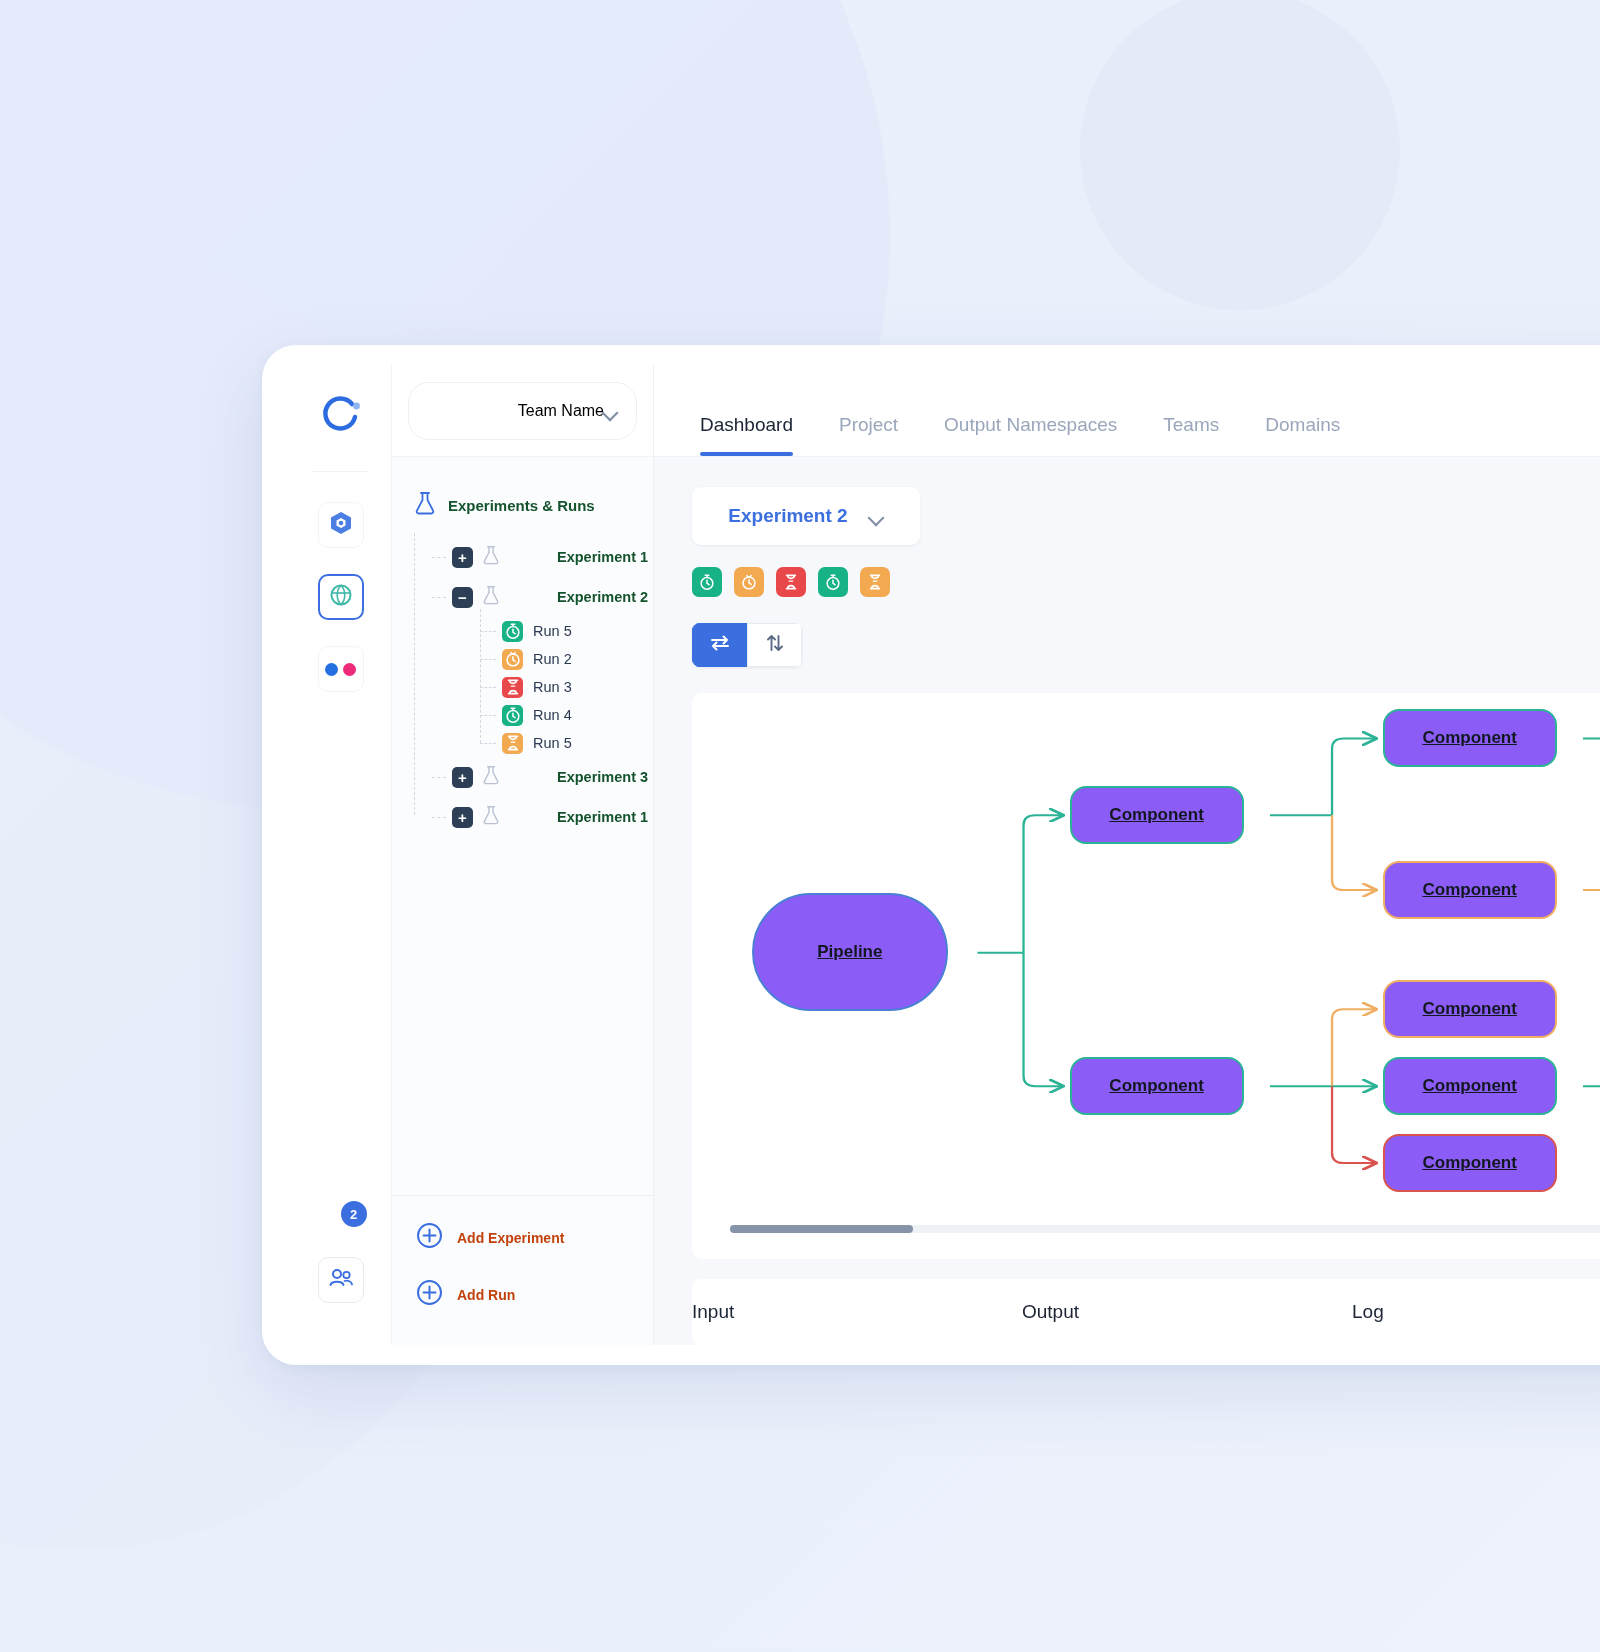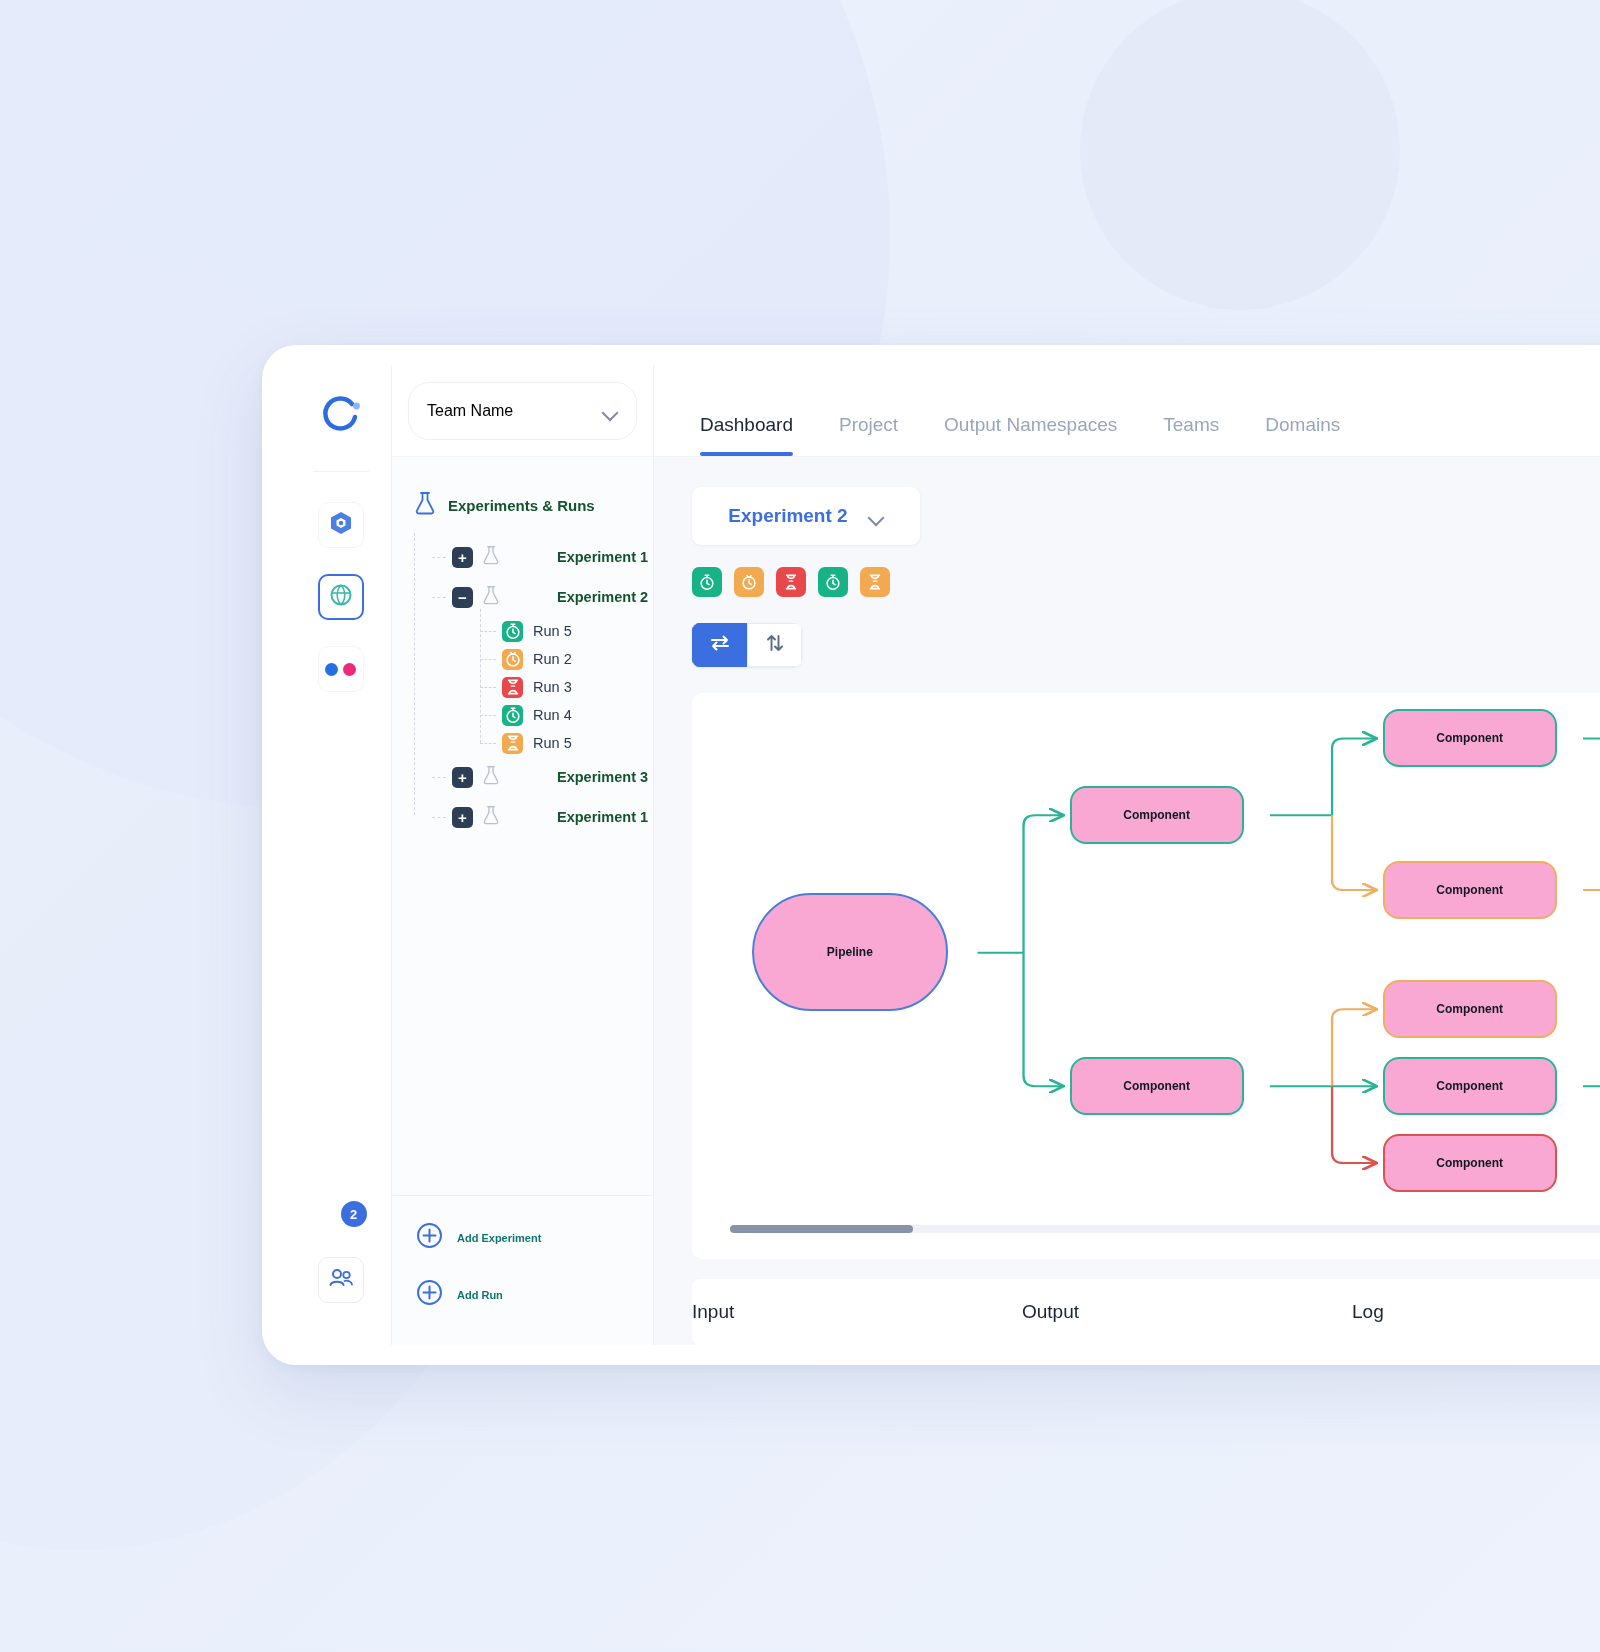--- a/index.html
+++ b/index.html
@@ -114,21 +114,21 @@
     display: flex; align-items: center;
     padding: 0 16px;
     border-bottom: 1px solid #f1f3f7;
     flex: none;
   }
   .team-select {
     width: 100%; height: 58px;
     border: 1px solid #eceff5;
     border-radius: 21px;
     background: #fff;
-    display: flex; align-items: center; justify-content: space-between;
+    display: flex; align-items: center; justify-content: flex-end;
     padding: 0 18px;
   }
   .chev { width: 14px; height: 8px; position: relative; }
   .chev::before {
     content: ""; position: absolute; left: 0; top: 0;
     width: 10px; height: 10px;
     border-right: 2.2px solid #7f8ca3; border-bottom: 2.2px solid #7f8ca3;
     transform: rotate(45deg);
   }
 
@@ -188,21 +188,21 @@
 
   .tree-footer {
     border-top: 1px solid #eceff4;
     padding: 26px 0 0 24px;
     flex: none; height: 150px;
   }
   .add-btn {
     display: flex; align-items: center; gap: 14px;
     margin-bottom: 26px;
   }
-  .add-btn-label { font-size: 11px; font-weight: 700; color: #0f766e; }
+  .add-btn-label { font-size: 14px; font-weight: 700; color: #c2410c; }
 
   
   .main-area { flex: 1; display: flex; flex-direction: column; min-width: 0; }
   .top-tabs {
     height: 92px; background: #fff;
     display: flex; align-items: flex-end;
     padding-left: 46px; gap: 46px;
     border-bottom: 1px solid #f0f2f7;
     flex: none;
   }
@@ -256,22 +256,23 @@
     background: #fff;
     border-radius: 10px 0 0 10px;
     flex: 1; min-height: 0;
     position: relative;
     overflow: hidden;
   }
   .graph { position: absolute; inset: 0; }
   .node {
     position: absolute;
     display: flex; align-items: center; justify-content: center;
-    font-size: 12px; font-weight: 700; color: #121820;
-    background: #f9a8d4;
+    font-size: 17px; font-weight: 700; color: #121820;
+    background: #8b5cf6;
+    text-decoration: underline;
   }
   .node.pipeline {
     width: 196px; height: 118px;
     border: 2px solid #4a7fd6; border-radius: 60px;
   }
   .node.comp {
     width: 174px; height: 58px;
     border-radius: 16px; border: 2px solid #27ab8f;
   }
 

